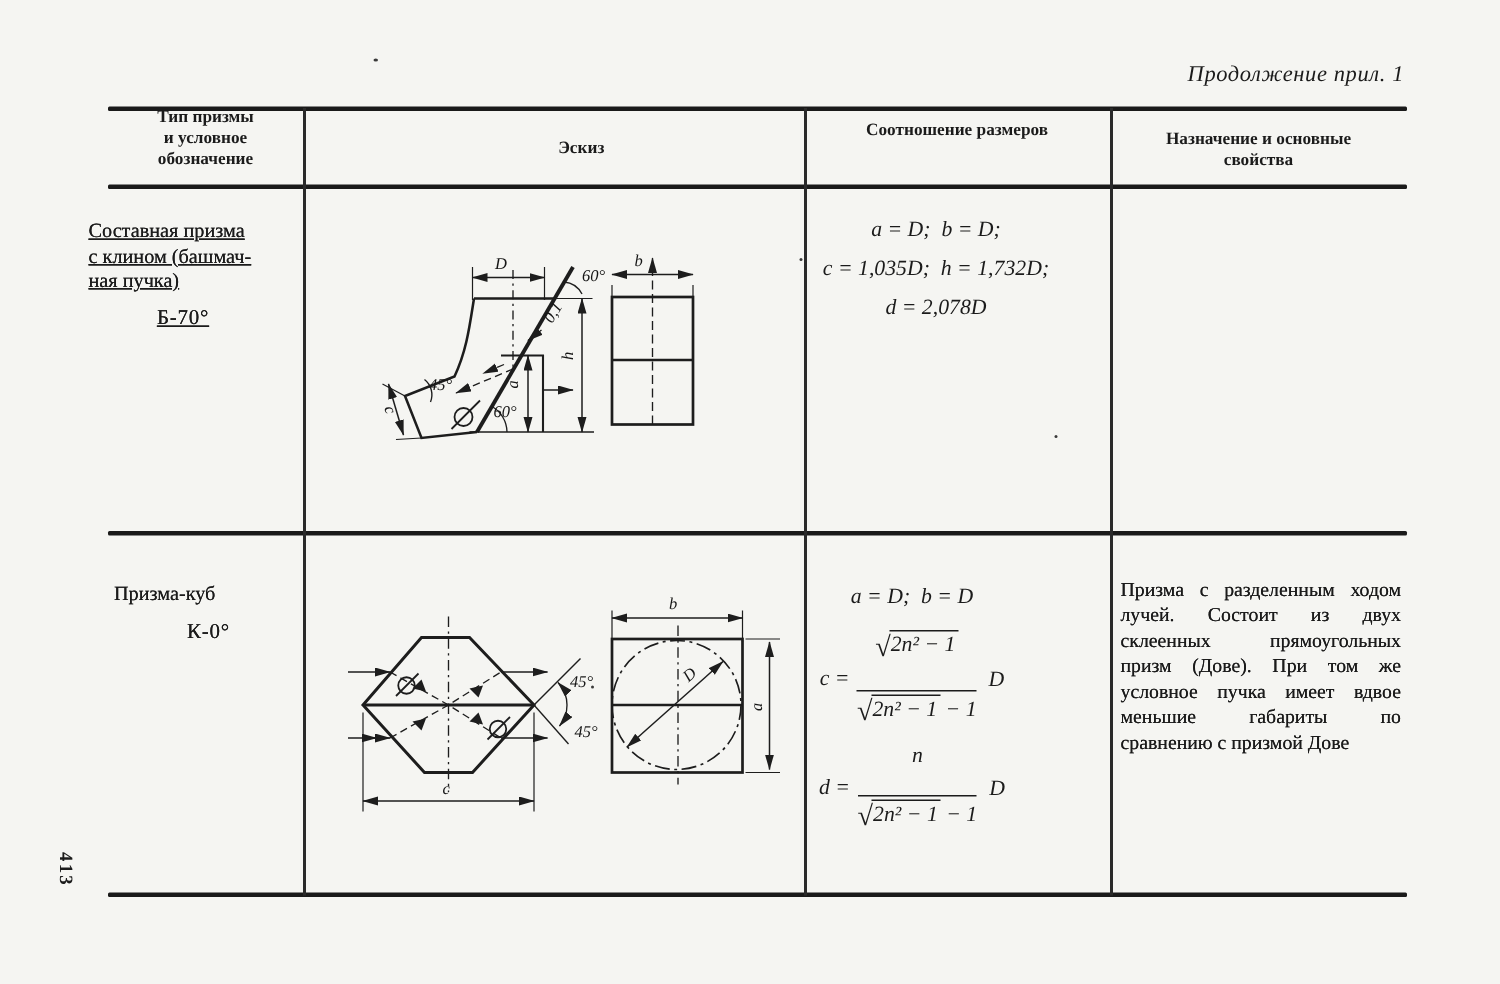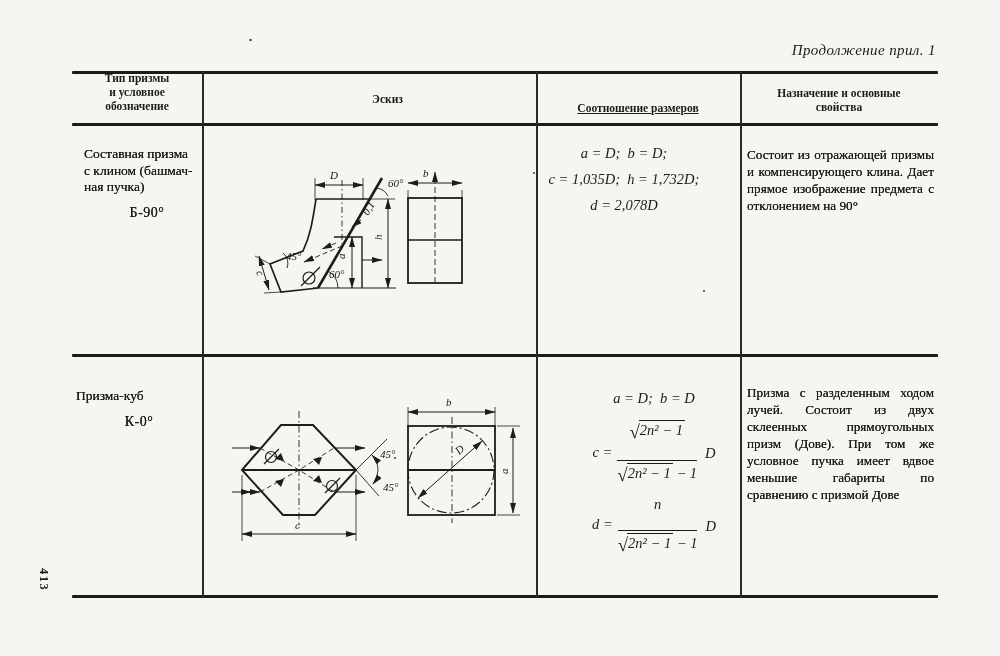--- a/index.html
+++ b/index.html
@@ -51,31 +51,31 @@
   <div class="vrule" style="left:202px;"></div>
   <div class="vrule" style="left:536px;"></div>
   <div class="vrule" style="left:740px;"></div>
 
   <div class="thead" style="left:74px;top:71px;width:126px;">
     <div>Тип призмы</div>
     <div>и условное</div>
     <div>обозначение</div>
   </div>
   <div class="thead" style="left:202px;top:92px;width:371px;">Эскиз</div>
-  <div class="thead" style="left:536px;top:101px;width:204px;text-decoration:underline;">Соотношение размеров</div>
+  <div class="thead" style="left:536px;top:80px;width:204px;">Соотношение размеров</div>
   <div class="thead" style="left:740px;top:86px;width:198px;">
     <div>Назначение и основные</div>
     <div>свойства</div>
   </div>
 
-  <div class="typecell" style="left:84px;top:146px;width:126px;">
+  <div class="typecell" style="left:59px;top:146px;width:126px;text-decoration:underline;">
     <div>Составная призма</div>
     <div>с клином (башмач-</div>
     <div>ная пучка)</div>
-    <div class="desig">Б-90°</div>
+    <div class="desig">Б-70°</div>
   </div>
 
   <svg class="abs" style="left:230px;top:150px;" width="310" height="170" viewBox="0 0 310 170">
     <defs>
       <marker id="ah" markerWidth="11" markerHeight="8" refX="10" refY="3" orient="auto-start-reverse" markerUnits="userSpaceOnUse">
         <path d="M0,0 L10.5,3 L0,6 z" fill="#1d1d1d"></path>
       </marker>
     </defs>
 
     <path class="ln" stroke-width="1.7" d="M86,49 L140,49 M86,49 C83,68 81,84 73,101 L40,114 L51,142 L88,138"></path>
@@ -133,21 +133,20 @@
     <line class="ln" x1="178" y1="33" x2="232" y2="33" stroke-width="1" marker-start="url(#ah)" marker-end="url(#ah)"></line>
     <text x="193" y="27">b</text>
   </svg>
 
   <div class="formcell" style="left:526px;top:140px;width:196px;">
     <div class="fline">a = D;  b = D;</div>
     <div class="fline">c = 1,035D;  h = 1,732D;</div>
     <div class="fline">d = 2,078D</div>
   </div>
 
-  <div class="desccell" style="left:747px;top:146px;width:187px;">Состоит из отражающей призмы и компенсирующего клина. Дает прямое изображение предмета с отклонением на 90°</div>
 
   <div class="typecell" style="left:76px;top:388px;width:126px;">
     <div>Призма-куб</div>
     <div class="desig">К-0°</div>
   </div>
 
   <svg class="abs" style="left:230px;top:395px;" width="300" height="160" viewBox="0 0 300 160">
 
     <path class="ln" stroke-width="2" d="M12,75 L51,30 L83,30 L126,75 L85,120 L53,120 Z"></path>
     <line class="ln" x1="12" y1="75" x2="126" y2="75" stroke-width="2"></line>
@@ -199,21 +198,21 @@
     <line class="ln" x1="265" y1="12" x2="265" y2="33" stroke-width=".8"></line>
     <line class="ln" x1="178" y1="17" x2="265" y2="17" stroke-width="1" marker-start="url(#ah)" marker-end="url(#ah)"></line>
     <text x="216" y="11">b</text>
 
     <line class="ln" x1="267" y1="31" x2="290" y2="31" stroke-width=".8"></line>
     <line class="ln" x1="267" y1="120" x2="290" y2="120" stroke-width=".8"></line>
     <line class="ln" x1="283" y1="33" x2="283" y2="118" stroke-width="1" marker-start="url(#ah)" marker-end="url(#ah)"></line>
     <text transform="rotate(-90 278 79)" x="278" y="79">a</text>
   </svg>
 
-  <div class="formcell" style="left:556px;top:385px;width:196px;">
+  <div class="formcell" style="left:510px;top:385px;width:196px;">
     <div class="fline">a = D;  b = D</div>
     <div class="fr-line">
       <span>c =</span><span class="frac"><span class="num"><span class="sqrt"><span class="rsign">√</span><span class="rad">2n² − 1</span></span></span><span class="den"><span class="sqrt"><span class="rsign">√</span><span class="rad">2n² − 1</span></span> <span>− 1</span></span></span><span class="fmul">D</span>
     </div>
     <div class="fr-line">
       <span>d =</span><span class="frac"><span class="num" style="border-bottom:1.4px solid #1b1b1b;"><span>n</span></span><span class="den"><span class="sqrt"><span class="rsign">√</span><span class="rad">2n² − 1</span></span> <span>− 1</span></span></span><span class="fmul">D</span>
     </div>
   </div>
 
   <div class="desccell" style="left:747px;top:384px;width:187px;">Призма с разделенным ходом лучей. Состоит из двух склеенных прямоугольных призм (Дове). При том же условное пучка имеет вдвое меньшие габариты по сравнению с призмой Дове</div>

